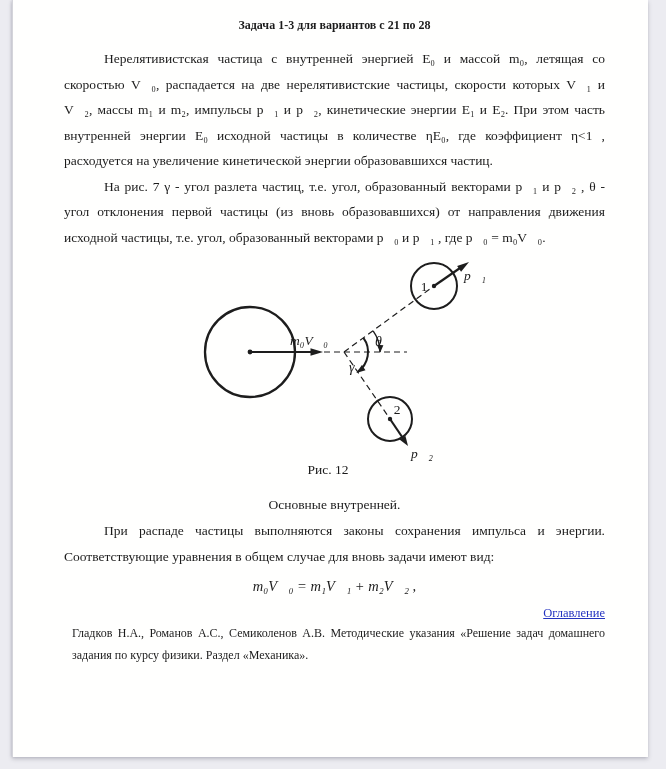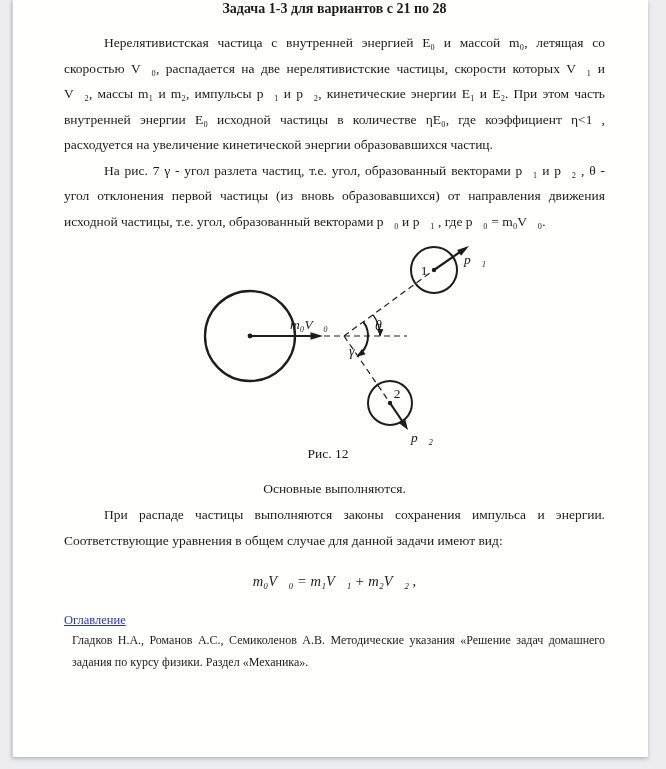--- a/index.html
+++ b/index.html
@@ -14,47 +14,47 @@
     position:relative;
     margin-left:12px;
     width:636px;height:757px;
     box-sizing:border-box;
     background:#fffffe;
     border-left:1px solid #d4d4da;
     box-shadow:0 2px 4px rgba(70,70,90,.28), -1px 0 2px rgba(70,70,90,.12);
     padding:0 43px 0 51px;
   }
   .doc-title{
-    margin:0;
-    font-size:14px;font-weight:bold;line-height:18px;
+    margin:0;padding-top:16px;
+    font-size:12px;font-weight:bold;line-height:18px;
     text-align:center;
   }
   .body-par{
     margin:0;
     font-size:13.5px;line-height:25.5px;
     text-align:justify;text-indent:40px;
   }
   .par-first{margin-top:12px;}
   .figure-wrap{
     margin:2px 0 0 132px;
     width:300px;height:232px;
   }
   .section-heading{
     margin-top:12px;
     font-size:13.5px;line-height:18px;
     text-align:center;
   }
   .par-laws{margin-top:4px;}
   .equation{
-    margin-top:18px;
+    margin-top:7px;
     font-size:14.5px;line-height:20px;
     font-style:italic;
     text-align:center;
   }
-  .toc-row{text-align:left;margin-top:20px;line-height:16px;}
+  .toc-row{text-align:right;margin-top:8px;line-height:16px;}
   .toc-link{
     font-size:12.5px;
     color:#2433c0;
     text-decoration:underline;
   }
   .reference{
     margin:2px 0 0 8px;
     font-size:12px;line-height:21.5px;
     text-align:justify;
   }
@@ -109,23 +109,23 @@
       <text class="math" x="374" y="424" font-size="14">θ</text>
       <text class="math" x="348" y="450" font-size="14">γ</text>
       <text x="423" y="369" font-size="13.5" text-anchor="middle">1</text>
       <text x="396" y="492" font-size="13.5" text-anchor="middle">2</text>
       <text class="math" x="463" y="358" font-size="13.5">p⃗₁</text>
       <text class="math" x="410" y="536" font-size="13.5">p⃗₂</text>
       <text x="327" y="552" font-size="13.5" text-anchor="middle">Рис. 12</text>
     </svg>
   </div>
 
-  <div class="section-heading">Основные выполняются.</div>
+  <div class="section-heading">Основные внутренней.</div>
 
-  <p class="body-par par-laws">При распаде частицы выполняются законы сохранения импульса и энергии. Соответствующие уравнения в общем случае для данной задачи имеют вид:</p>
+  <p class="body-par par-laws">При распаде частицы выполняются законы сохранения импульса и энергии. Соответствующие уравнения в общем случае для вновь задачи имеют вид:</p>
 
   <div class="equation">m₀V⃗₀ = m₁V⃗₁ + m₂V⃗₂ ,</div>
 
   <div class="toc-row">
     <a class="toc-link" href="#">Оглавление</a>
   </div>
 
   <p class="reference">Гладков Н.А., Романов А.С., Семиколенов А.В. Методические указания «Решение задач домашнего задания по курсу физики. Раздел «Механика».</p>
 
 </div>

